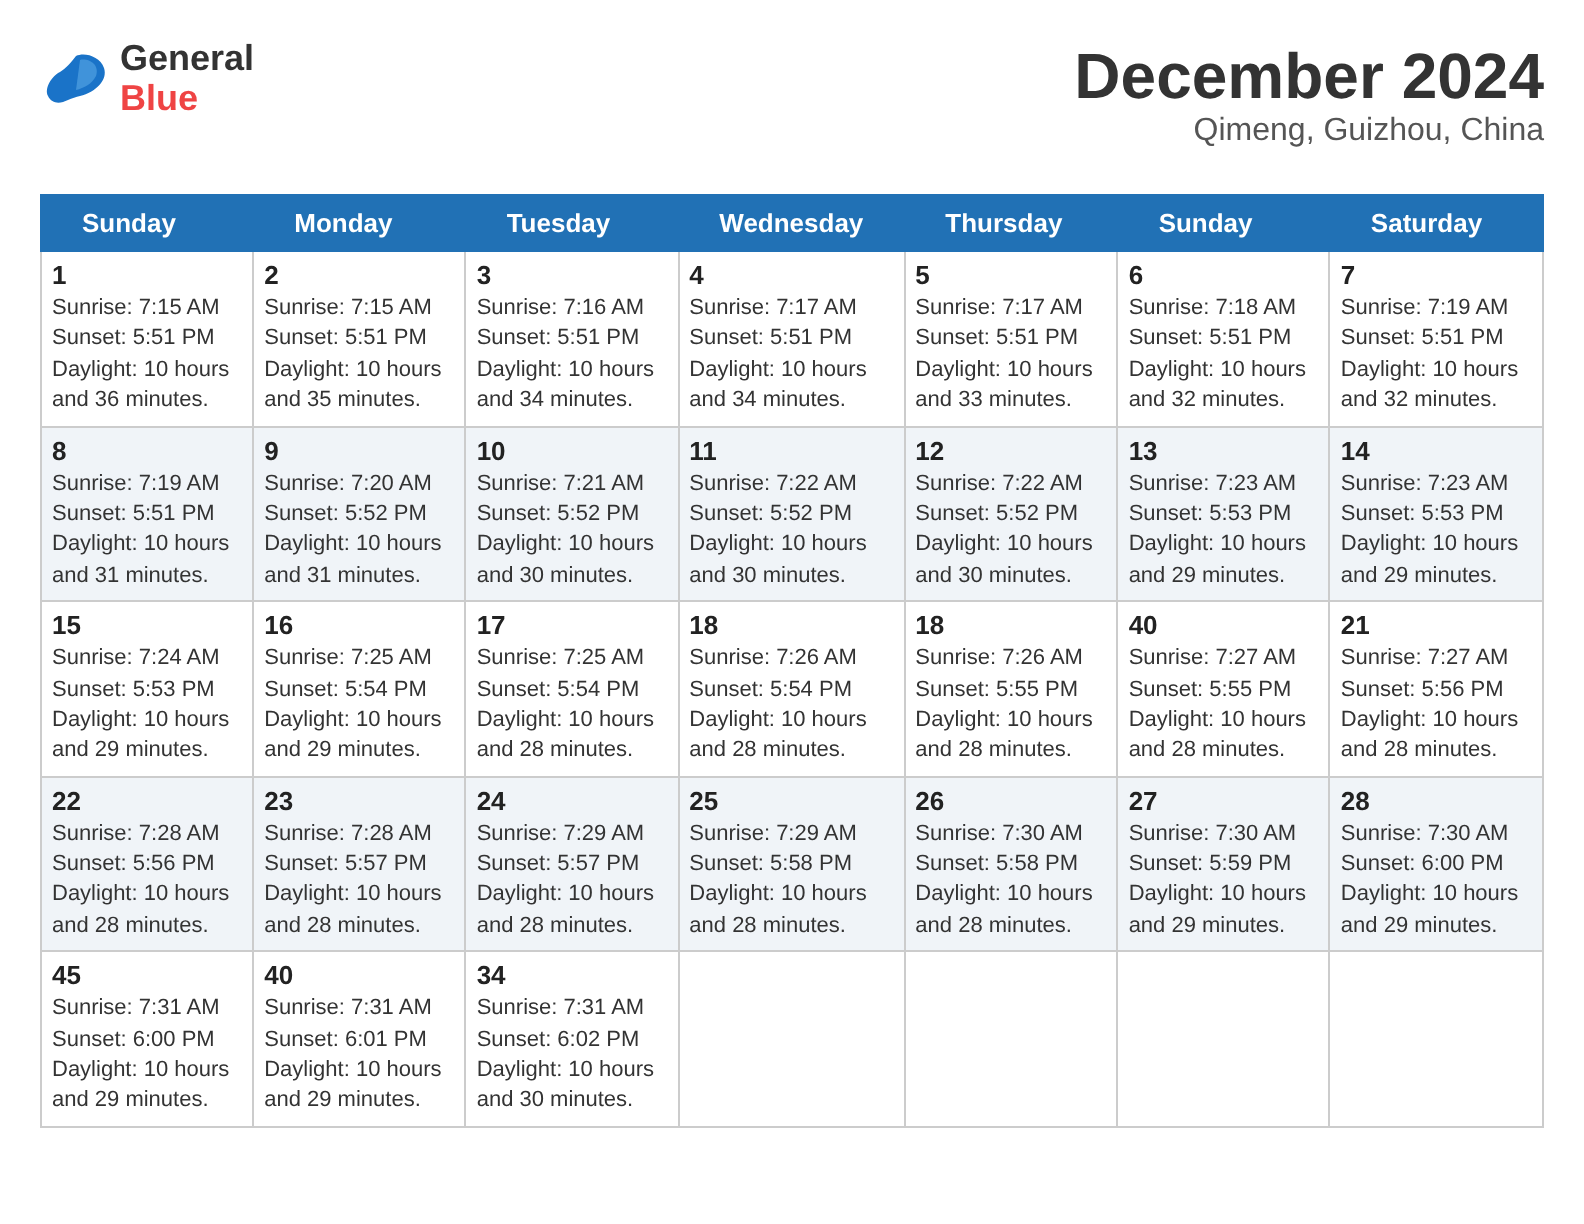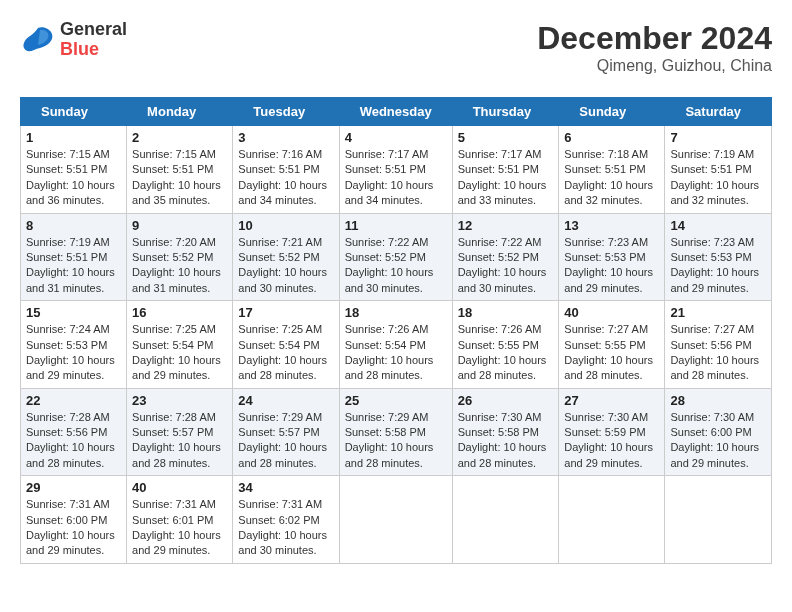--- a/index.html
+++ b/index.html
@@ -338,21 +338,21 @@
         <span class="day-num">28</span>
         <div class="day-info">
           Sunrise: 7:30 AM<br>
           Sunset: 6:00 PM<br>
           Daylight: 10 hours and 29 minutes.
         </div>
       </td>
       </tr>
       <tr>
         <td>
-        <span class="day-num">29</span>
+        <span class="day-num">45</span>
         <div class="day-info">
           Sunrise: 7:31 AM<br>
           Sunset: 6:00 PM<br>
           Daylight: 10 hours and 29 minutes.
         </div>
       </td>
         <td>
         <span class="day-num">40</span>
         <div class="day-info">
           Sunrise: 7:31 AM<br>

